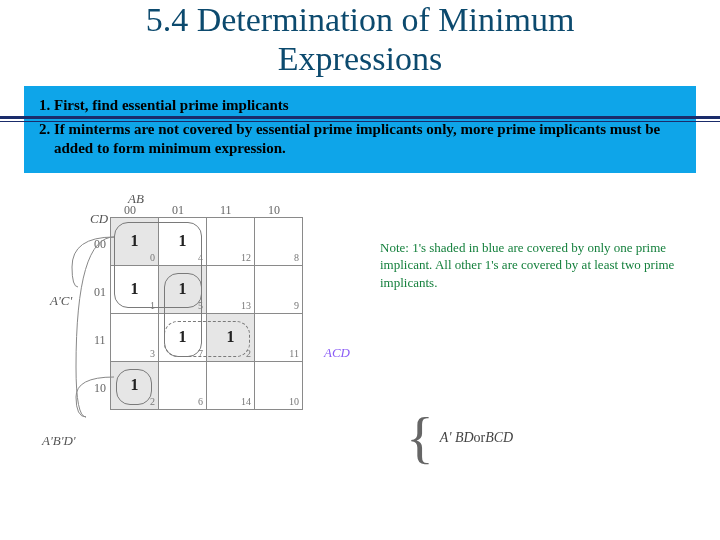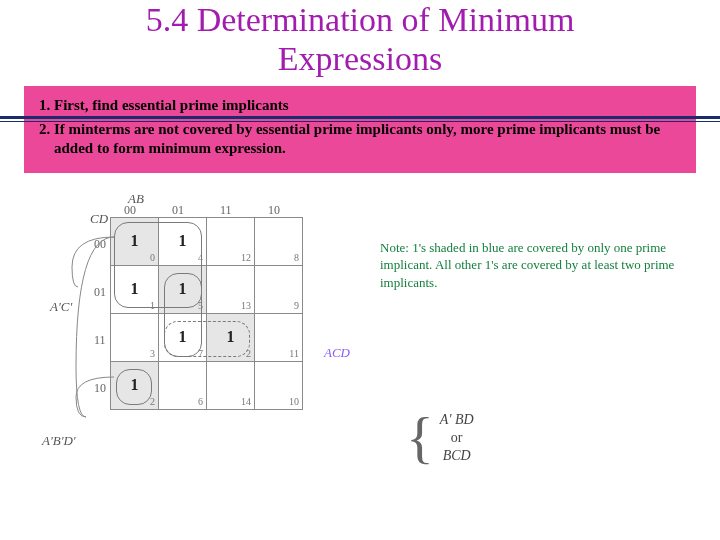--- a/index.html
+++ b/index.html
@@ -1,23 +1,23 @@
 <!DOCTYPE html>
 <html><head>
 <meta charset="utf-8">
 <style>
   * { box-sizing: border-box; margin: 0; padding: 0; }
   html, body { width: 720px; height: 540px; font-family: "Times New Roman", Times, serif; background: #fff; overflow: hidden; }
   .slide { position: relative; width: 720px; height: 540px; }
   .title-wrap { position: relative; padding: 0 40px; }
-  .title { font-size: 34px; color: #a21caf; text-align: center; line-height: 1.15; font-weight: 400; }
+  .title { font-size: 34px; color: #0c4a6e; text-align: center; line-height: 1.15; font-weight: 400; }
   .rule-dbl { position: absolute; left: 0; right: 0; }
   .rule1 { top: 116px; border-top: 3px solid #1a2c6b; }
   .rule2 { top: 121px; border-top: 1px solid #1a2c6b; }
-  .steps { margin: 8px 24px 0 24px; background: #ec4899; padding: 6px 24px 10px 8px; font-size: 15px; }
+  .steps { margin: 8px 24px 0 24px; background: #0ea5e9; padding: 6px 24px 10px 8px; font-size: 15px; }
   .steps ol { list-style: decimal; padding-left: 22px; }
   .steps li { font-weight: bold; margin: 4px 0; line-height: 1.3; }
   .content { position: relative; margin-top: 6px; height: 330px; }
 
   .kmap-area { position: absolute; left: 40px; top: 10px; width: 320px; height: 310px; font-family: "Times New Roman", serif; font-style: italic; font-size: 13px; color: #555; }
   .kmap { position: absolute; left: 70px; top: 28px; border-collapse: collapse; }
   .kmap td { width: 48px; height: 48px; border: 1px solid #8a8a8a; position: relative; text-align: center; }
   .corner { position: absolute; right: 3px; bottom: 2px; font-size: 10px; font-style: normal; color: #777; }
   .val { font-size: 16px; font-weight: bold; font-style: normal; color: #222; }
   .cl-ab { position: absolute; left: 88px; top: 2px; text-align: center; }
@@ -27,21 +27,21 @@
   .side-lbl { position: absolute; font-size: 13px; color: #555; }
   .shade { background: #e6e6e6; }
 
   .loop { position: absolute; border: 1.5px solid #7a7a7a; border-radius: 14px; pointer-events: none; }
   .loop-dash { border-style: dashed; }
 
   .note { position: absolute; left: 380px; top: 60px; width: 300px; font-size: 13px; color: #15803d; line-height: 1.35; }
 
   .expr { position: absolute; left: 398px; top: 230px; font-size: 15px; font-style: italic; color: #444; display: flex; align-items: center; }
   .brace { font-size: 58px; line-height: 58px; font-style: normal; margin: 0 6px 0 8px; color: #666; font-family: "Times New Roman", serif; }
-  .opts { display: flex; flex-direction: column; font-style: italic; font-size: 14px; text-align: center; }
+  .opts { display: flex; flex-direction: row; font-style: italic; font-size: 14px; text-align: center; }
   .opts div { margin: 1px 0; }
   .acd-label { position: absolute; left: 284px; top: 156px; font-size: 13px; color: #8b5cf6; }
 </style>
 </head>
 <body>
 
 <div class="slide">
 
   <div class="title-wrap">
     <h1 class="title">
@@ -68,21 +68,21 @@
       <div class="col-h" style="left:84px">00</div>
       <div class="col-h" style="left:132px">01</div>
       <div class="col-h" style="left:180px">11</div>
       <div class="col-h" style="left:228px">10</div>
 
       <div class="row-h" style="top:48px">00</div>
       <div class="row-h" style="top:96px">01</div>
       <div class="row-h" style="top:144px">11</div>
       <div class="row-h" style="top:192px">10</div>
 
-      <div class="side-lbl" style="left:10px; top:110px">A'C'</div>
+      <div class="side-lbl" style="left:10px; top:104px">A'C'</div>
       <div class="side-lbl" style="left:2px; top:244px">A'B'D'</div>
       <div class="acd-label">ACD</div>
 
       <table class="kmap">
         <tbody>
             <tr>
           <td class="shade"><span class="val">1</span><span class="corner">0</span></td>
           <td><span class="val">1</span><span class="corner">4</span></td>
           <td><span class="val"></span><span class="corner">12</span></td>
           <td><span class="val"></span><span class="corner">8</span></td>

